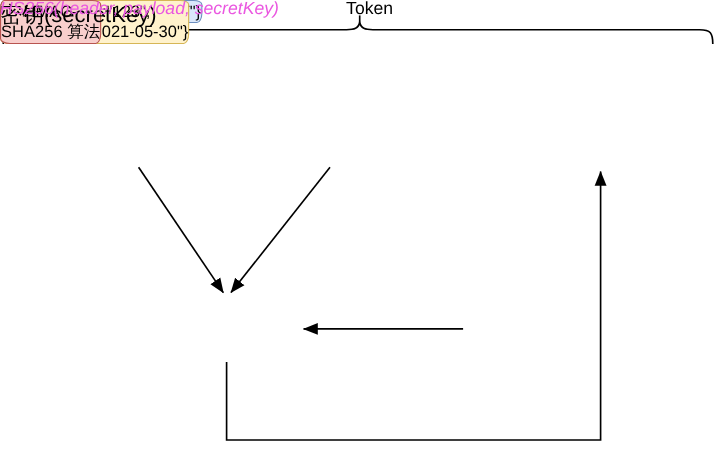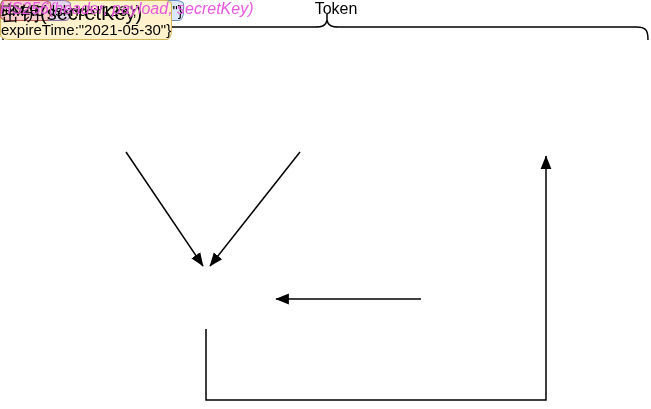--- a/index.html
+++ b/index.html
@@ -84,19 +84,20 @@
     <span>{"userId":"123",</span>
     <span>expireTime:"2021-05-30"}</span>
   </div>
 
   <div class="box signature-box" style="background-color: rgb(226, 213, 231); border-color: rgb(150, 115, 166);">
     <span>fksdjkfjdsk</span>
   </div>
 
   <div class="box hmac-box" style="background-color: rgb(248, 206, 204); border-color: rgb(184, 84, 80);">
     <span>HMAC-</span>
+    <span>SHA256 算法</span>
   </div>
 
   <div class="label secretkey-label">密钥(secretKey)</div>
 
   <div class="label formula" style="color: rgb(234, 87, 224); font-style: italic;">HS256(header, payload, secretKey)</div>
 
 </div>
 
 </body></html>

